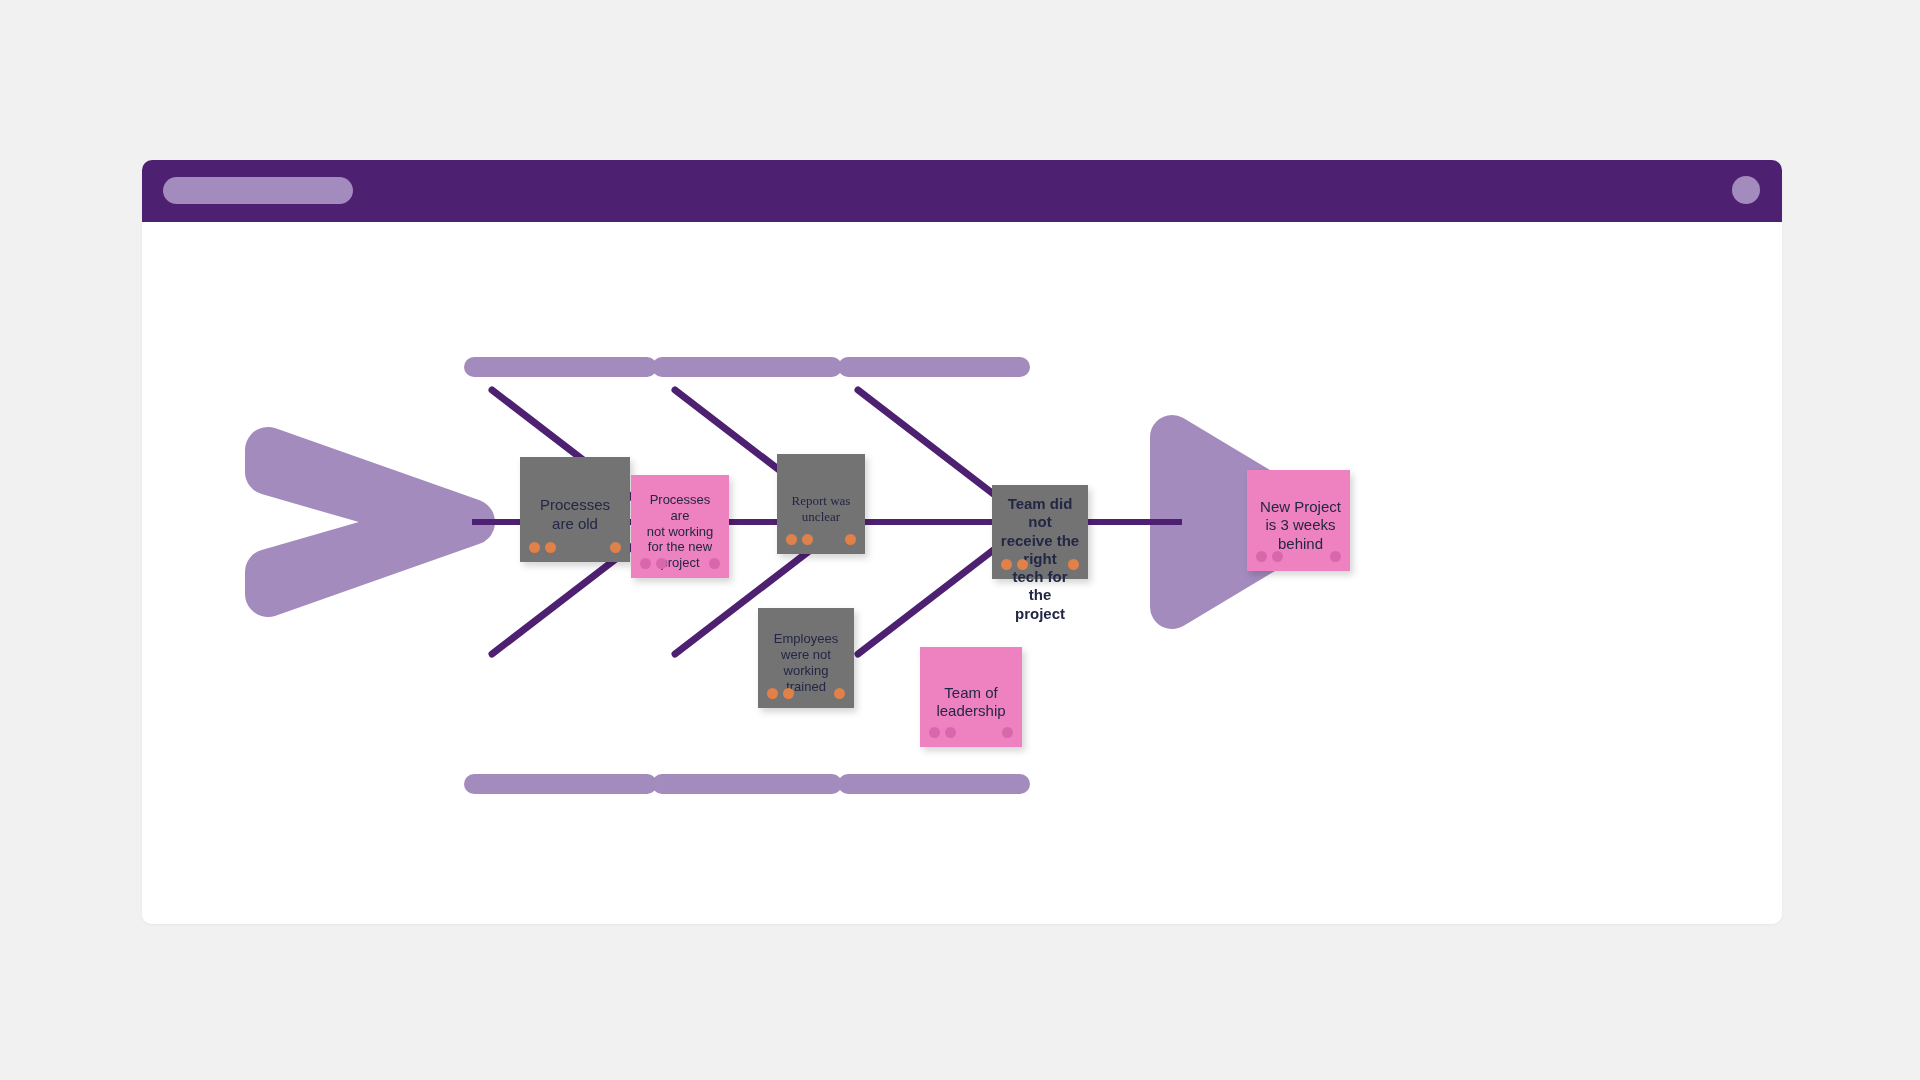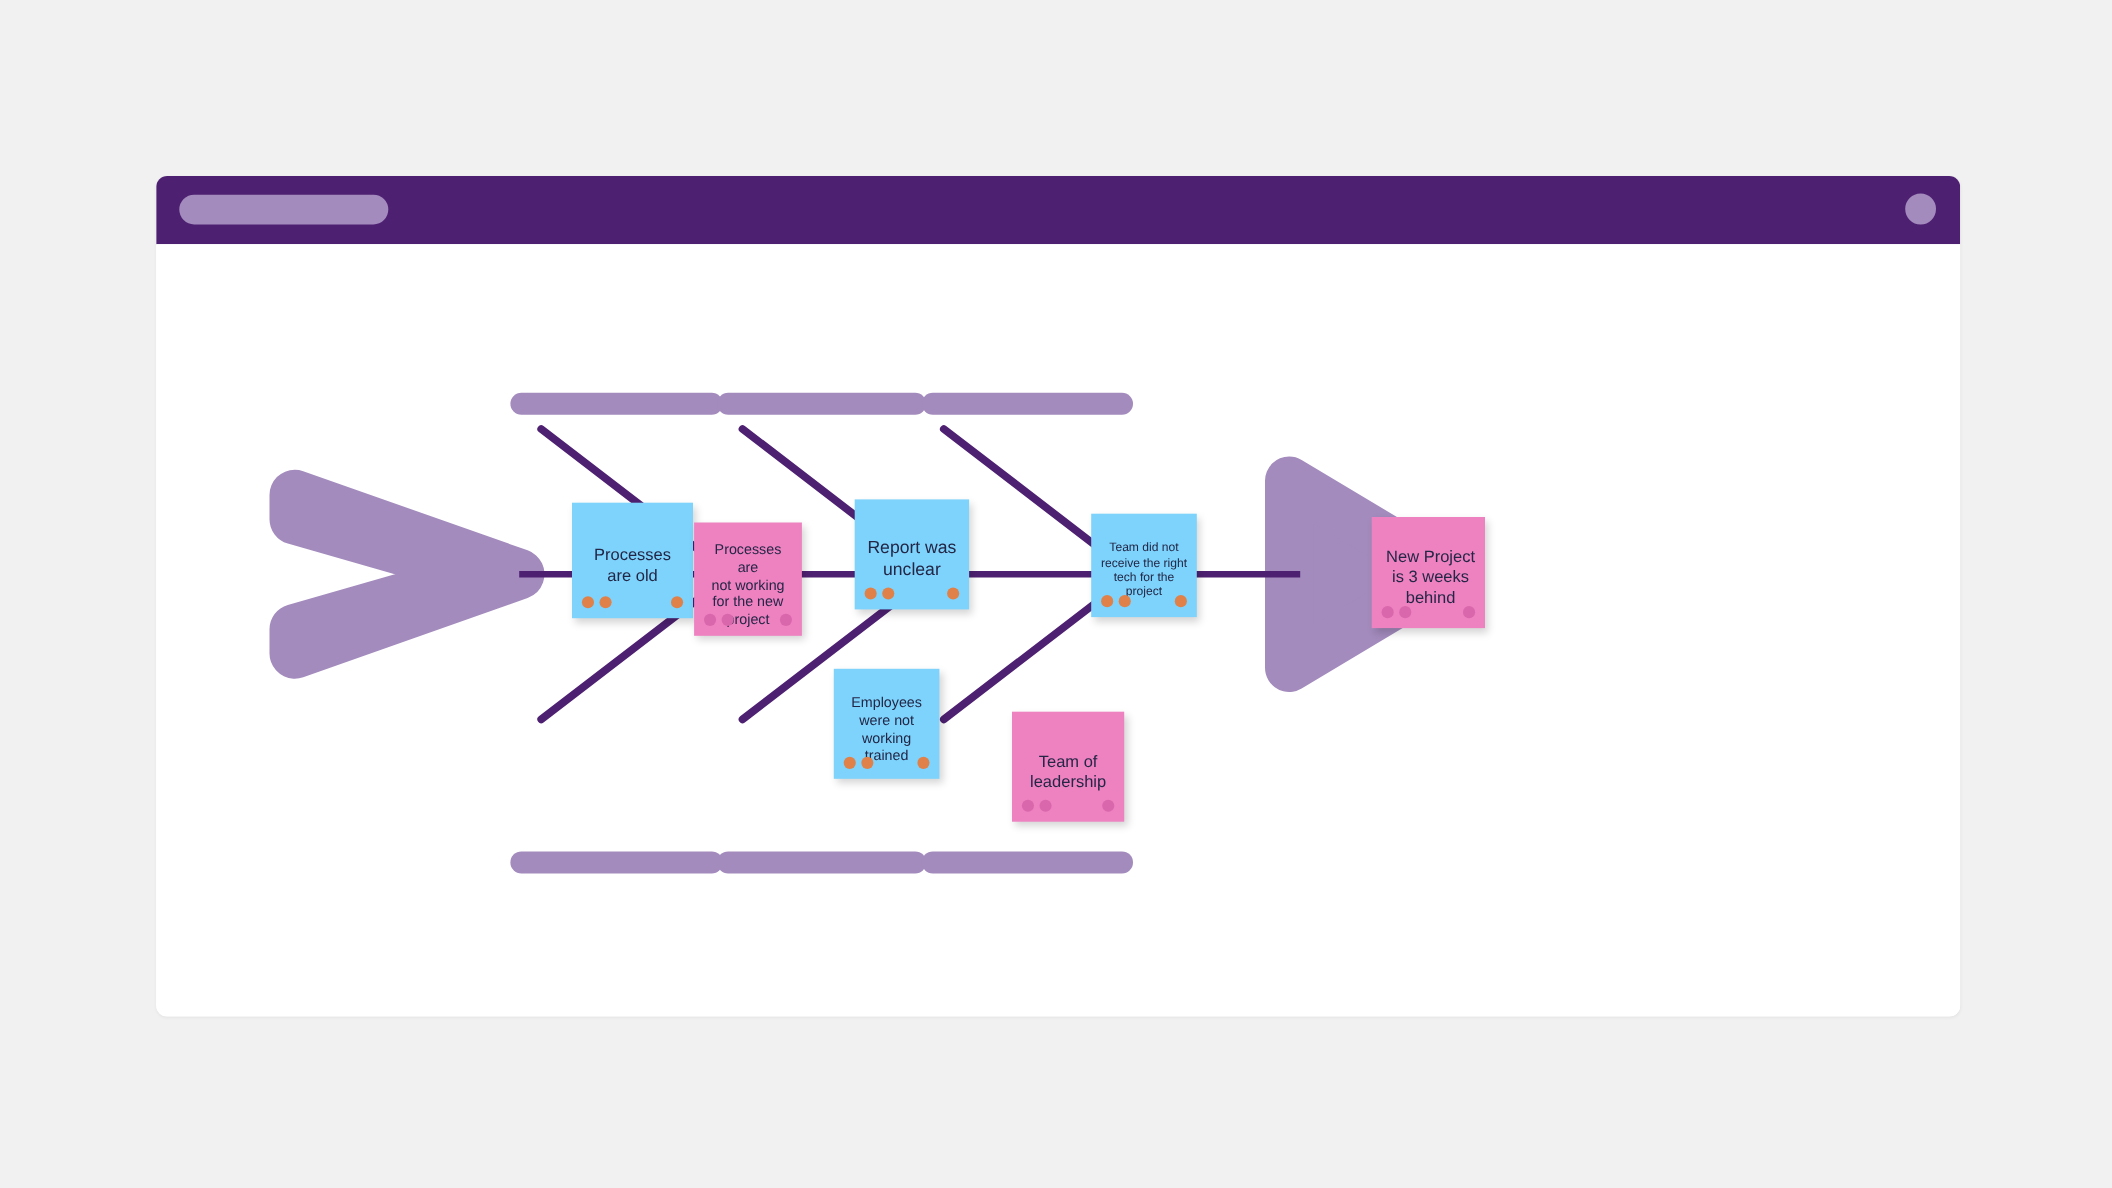--- a/index.html
+++ b/index.html
@@ -93,21 +93,21 @@
     padding: 10px 8px 0 8px;
     display: flex;
     flex-direction: column;
     align-items: center;
     justify-content: flex-start;
     box-shadow: 3px 4px 7px rgba(0,0,0,0.17);
     color: #232645;
     text-align: center;
     line-height: 1.22;
   }
-  .note.orange { background: #7dd3fc; }
+  .note.orange { background: #737373; }
   .note.pink   { background: #ee81c0; }
 
   .note-text {
     width: 100%;
     flex: 1;
     display: flex;
     align-items: center;
     justify-content: center;
     white-space: pre-line;
   }
@@ -190,31 +190,31 @@
 not working
 for the new
 project</div>
         <div class="dots">
           <span class="dot d1"></span>
           <span class="dot d2"></span>
           <span class="dot d3"></span>
         </div>
       </div>
 
-      <div class="note orange" style="left:635px; top:232px; width:104px; height:100px; font-size:16px;">
+      <div class="note orange" style="left:635px; top:232px; width:88px; height:100px; font-size:13px;font-family:Liberation Serif, serif;">
         <div class="note-text">Report was
 unclear</div>
         <div class="dots">
           <span class="dot d1"></span>
           <span class="dot d2"></span>
           <span class="dot d3"></span>
         </div>
       </div>
 
-      <div class="note orange" style="left:850px; top:245px; width:96px; height:94px; font-size:11px;">
+      <div class="note orange" style="left:850px; top:263px; width:96px; height:94px; font-size:15px;font-weight:bold;">
         <div class="note-text">Team did not
 receive the right
 tech for the
 project</div>
         <div class="dots">
           <span class="dot d1"></span>
           <span class="dot d2"></span>
           <span class="dot d3"></span>
         </div>
       </div>

